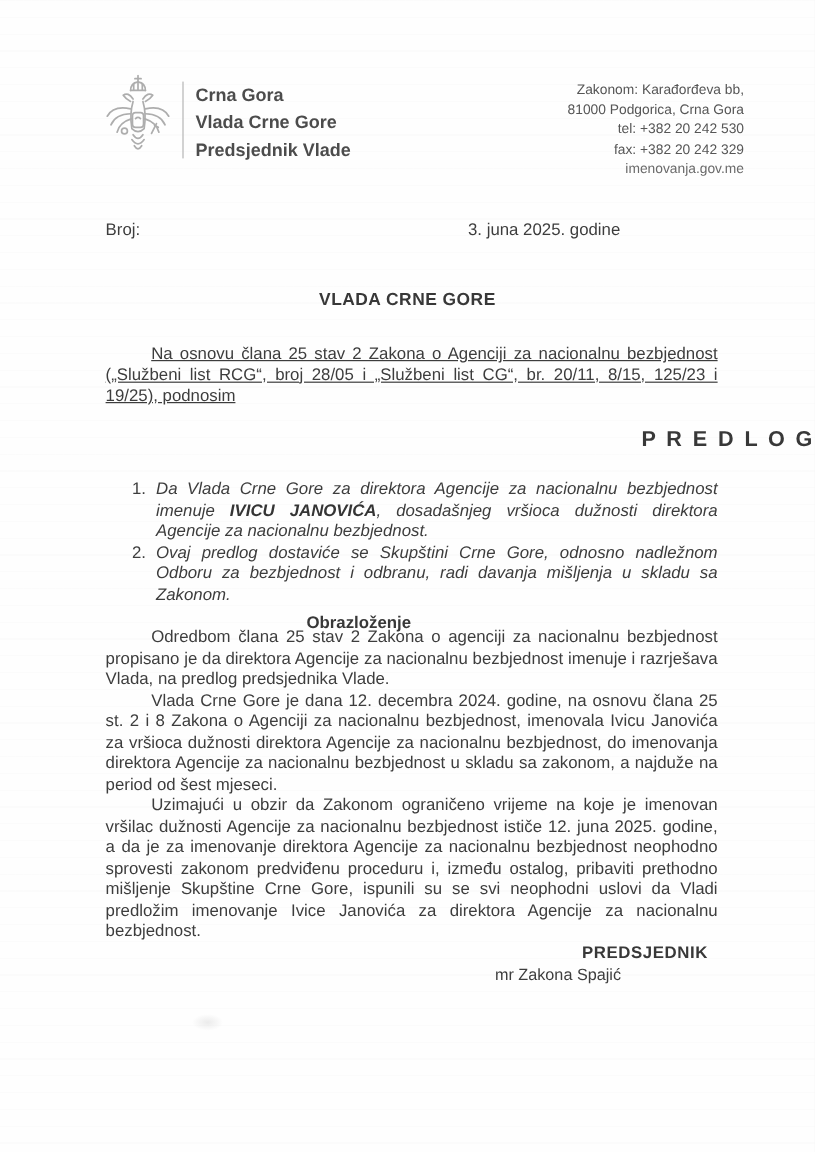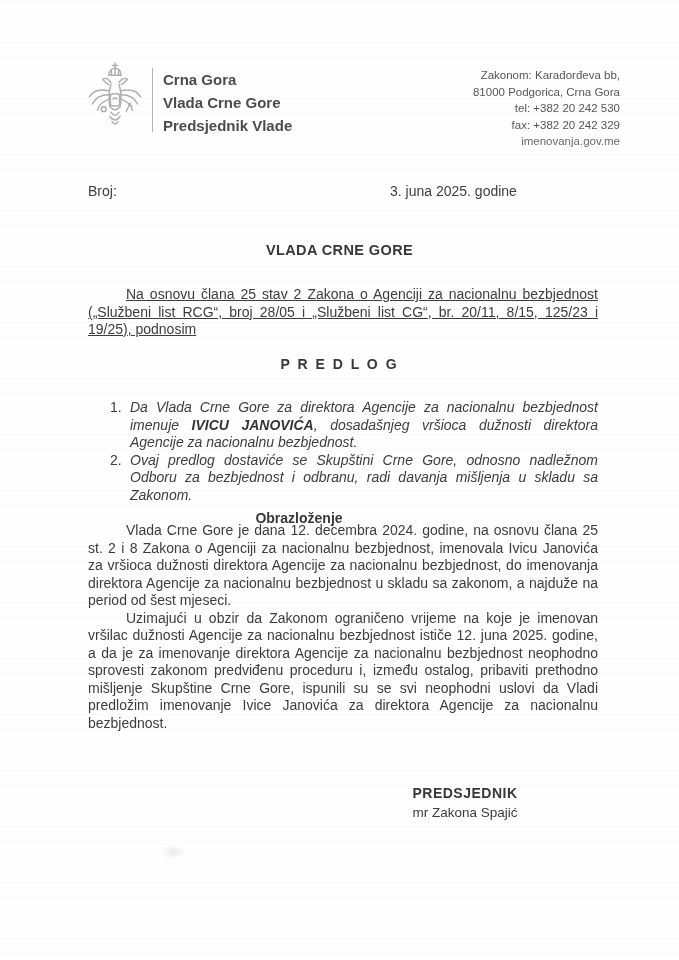--- a/index.html
+++ b/index.html
@@ -23,38 +23,38 @@
   .org{position:absolute;left:163px;top:68px;font-size:15px;line-height:23px;color:#4c4c4c;font-weight:bold;}
   .address{position:absolute;left:378px;top:67px;width:242px;text-align:right;
     font-size:11.5px;line-height:16.5px;color:#565656;}
   .address .site{color:#6a6a6a;}
   
   .meta-row{position:absolute;left:88px;top:183px;width:510px;font-size:14px;color:#3d3d3d;}
   .meta-row .date{position:absolute;left:302px;top:0;}
   
   .doc-title{position:absolute;top:242px;left:0;width:679px;margin:0;text-align:center;
     font-size:14.5px;font-weight:bold;letter-spacing:.4px;color:#383838;}
-  .predlog-h{position:absolute;top:356px;left:0;width:679px;margin:0;text-align:center;
-    font-size:14px;font-weight:bold;letter-spacing:2px;color:#383838;}
+  .predlog-h{position:absolute;top:356px;left:0;width:679px;margin:0;text-align:right;
+    font-size:18px;font-weight:bold;letter-spacing:2px;color:#383838;}
   .obraz-h{position:absolute;top:496px;left:0;width:570px;margin:14px;text-align:center;
     font-size:14px;font-weight:bold;color:#383838;}
   
   .intro{position:absolute;left:88px;top:286px;width:510px;margin:0;
     font-size:14px;line-height:17.5px;text-align:justify;text-indent:38px;color:#3d3d3d;text-decoration:underline;}
   .num-list{position:absolute;left:110px;top:399px;width:488px;font-size:14px;
     line-height:17.5px;color:#3d3d3d;}
   .num-list .item{display:flex;align-items:flex-start;}
   .num-list .num{flex:0 0 20px;}
   .num-list .li-text{flex:1;text-align:justify;font-style:italic;}
   .body-text{position:absolute;left:88px;top:522px;width:510px;}
   .body-text p{margin:0;font-size:14px;line-height:17.5px;text-align:justify;
     text-indent:38px;color:#3d3d3d;}
   
   .signature{position:absolute;left:340px;top:785px;width:250px;text-align:center;}
-  .sig-title{font-size:14px;font-weight:bold;letter-spacing:.5px;color:#383838;}
+  .sig-title{font-size:14px;font-weight:bold;letter-spacing:.5px;color:#383838;text-align:right;}
   .sig-name{font-size:13.5px;margin-top:4px;color:#3d3d3d;}
   b{font-weight:bold;color:#353535;}
   
   .smudge{position:absolute;left:160px;top:845px;width:26px;height:14px;
     background:radial-gradient(ellipse at center, rgba(120,120,120,.14), transparent 70%);}
 </style>
 </head>
 <body>
 
 <div class="page">
@@ -124,20 +124,21 @@
     </div>
     <div class="item">
       <span class="num">2.</span>
       <span class="li-text"><span>Ovaj predlog dostaviće se Skupštini Crne Gore, odnosno nadležnom Odboru za bezbjednost i odbranu, radi davanja mišljenja u skladu sa Zakonom.</span><b></b><span></span></span>
     </div>
   </div>
 
   <h2 class="obraz-h">Obrazloženje</h2>
 
   <div class="body-text">
+    <p>Odredbom člana 25 stav 2 Zakona o agenciji za nacionalnu bezbjednost propisano je da direktora Agencije za nacionalnu bezbjednost imenuje i razrješava Vlada, na predlog predsjednika Vlade.</p>
     <p>Vlada Crne Gore je dana 12. decembra 2024. godine, na osnovu člana 25 st. 2 i 8 Zakona o Agenciji za nacionalnu bezbjednost, imenovala Ivicu Janovića za vršioca dužnosti direktora Agencije za nacionalnu bezbjednost, do imenovanja direktora Agencije za nacionalnu bezbjednost u skladu sa zakonom, a najduže na period od šest mjeseci.</p>
     <p>Uzimajući u obzir da Zakonom ograničeno vrijeme na koje je imenovan vršilac dužnosti Agencije za nacionalnu bezbjednost ističe 12. juna 2025. godine, a da je za imenovanje direktora Agencije za nacionalnu bezbjednost neophodno sprovesti zakonom predviđenu proceduru i, između ostalog, pribaviti prethodno mišljenje Skupštine Crne Gore, ispunili su se svi neophodni uslovi da Vladi predložim imenovanje Ivice Janovića za direktora Agencije za nacionalnu bezbjednost.</p>
   </div>
 
   <div class="signature">
     <div class="sig-title">PREDSJEDNIK</div>
     <div class="sig-name">mr Zakona Spajić</div>
   </div>
 
   <div class="smudge"></div>

